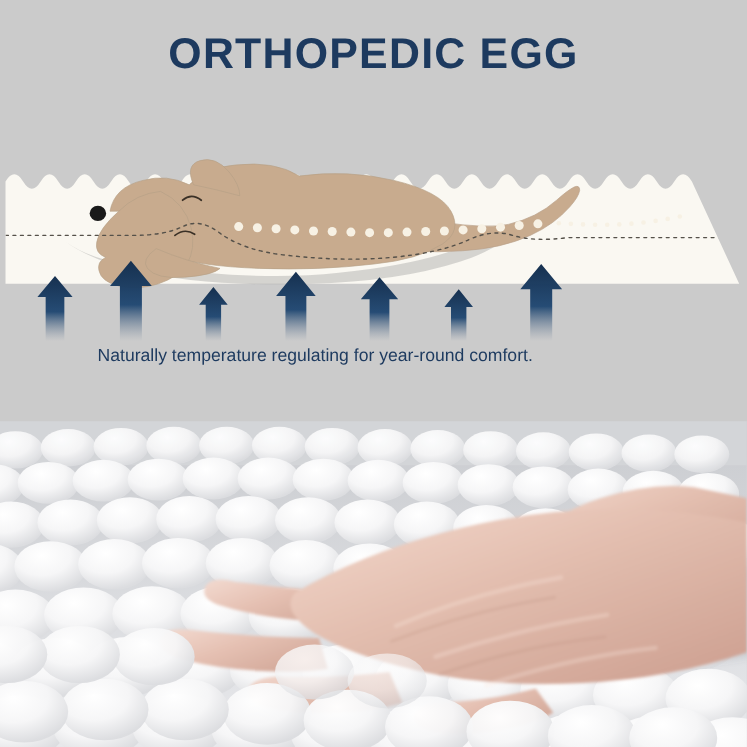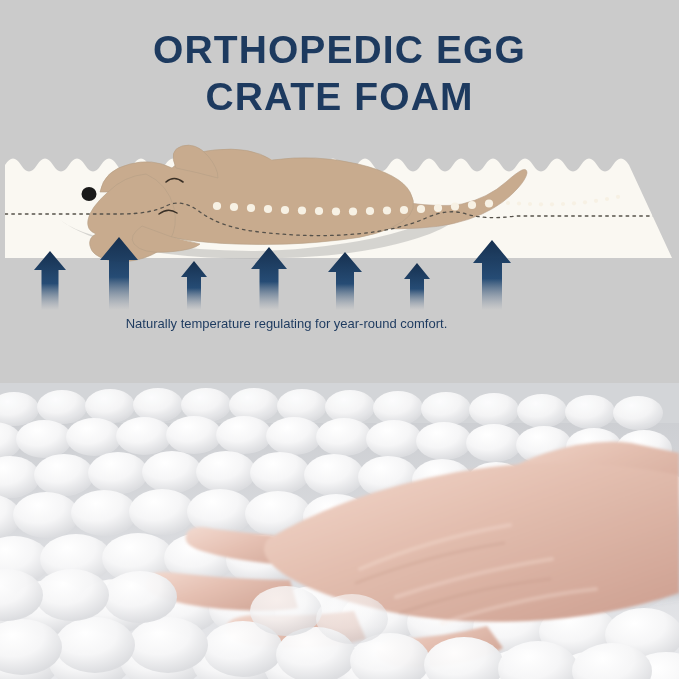--- a/index.html
+++ b/index.html
@@ -18,40 +18,39 @@
     text-align:center;color:#1d3a5f;
     font-size:39px;line-height:47px;font-weight:bold;
     letter-spacing:1.1px;
   }
   #title .ln{display:block;}
 
   #illustration{position:absolute;left:0;top:130px;width:679px;height:180px;}
 
   #caption{
     position:absolute;left:0;top:312px;width:573px;text-align:center;
-    color:#1d3a5f;font-size:13px;line-height:23.5px;
+    color:#1d3a5f;font-size:16px;line-height:23.5px;
     font-family:"Liberation Sans Narrow","Liberation Sans",sans-serif;
     font-stretch:condensed;
   }
   #caption .cl{display:block;white-space:nowrap;}
 
   
   #photo-panel{position:absolute;left:0;top:383px;width:679px;height:296px;overflow:hidden;background:#d8d9db;}
   #photo-panel svg{display:block;}
 </style>
 </head>
 <body>
 
 <div id="poster">
 
   <div id="top-panel">
 
     <div id="title">
       <span class="ln">ORTHOPEDIC EGG</span>
-      <span class="ln">CRATE FOAM</span>
     </div>
 
     <div id="illustration">
       <svg width="679" height="180" viewBox="0 0 679 180" xmlns="http://www.w3.org/2000/svg">
         <defs>
           <linearGradient id="arrowGrad" x1="0" y1="0" x2="0" y2="1">
             <stop offset="0%" stop-color="#16304f" stop-opacity="1"></stop>
             <stop offset="55%" stop-color="#1d4570" stop-opacity="0.95"></stop>
             <stop offset="100%" stop-color="#6f8198" stop-opacity="0"></stop>
           </linearGradient>

